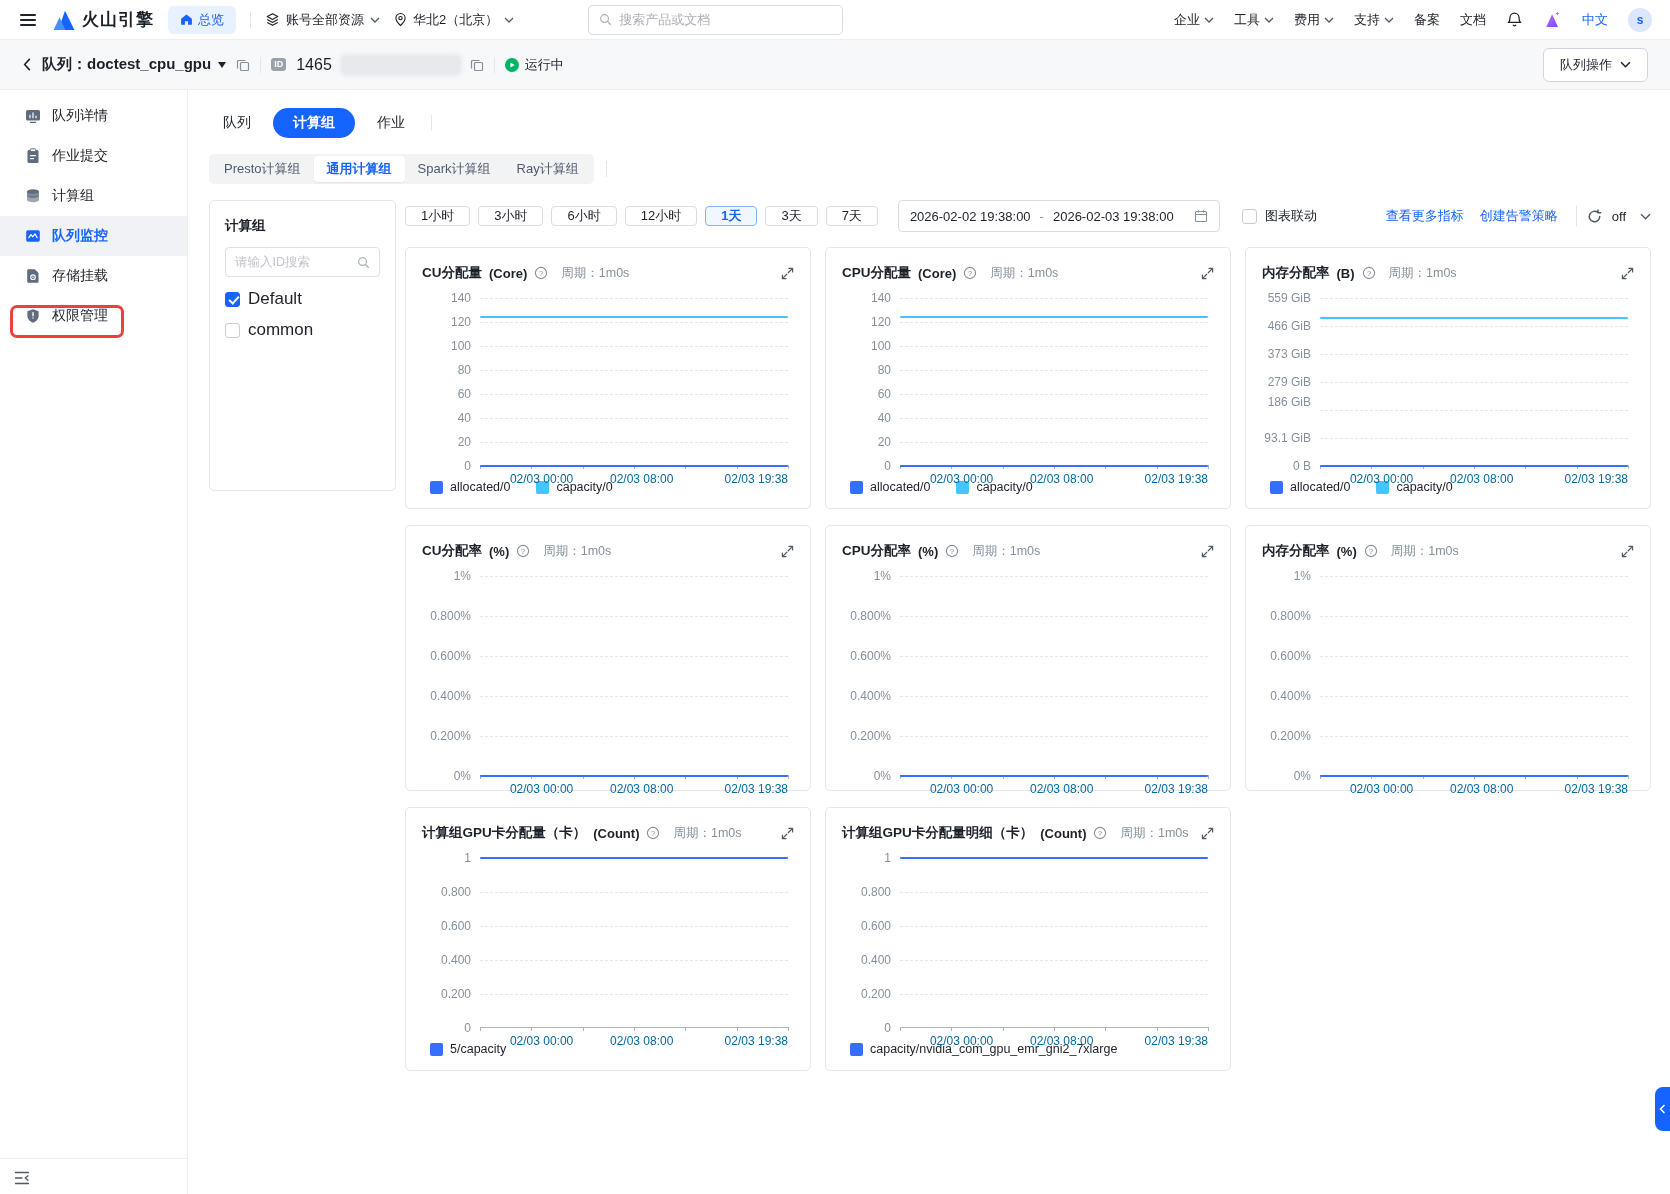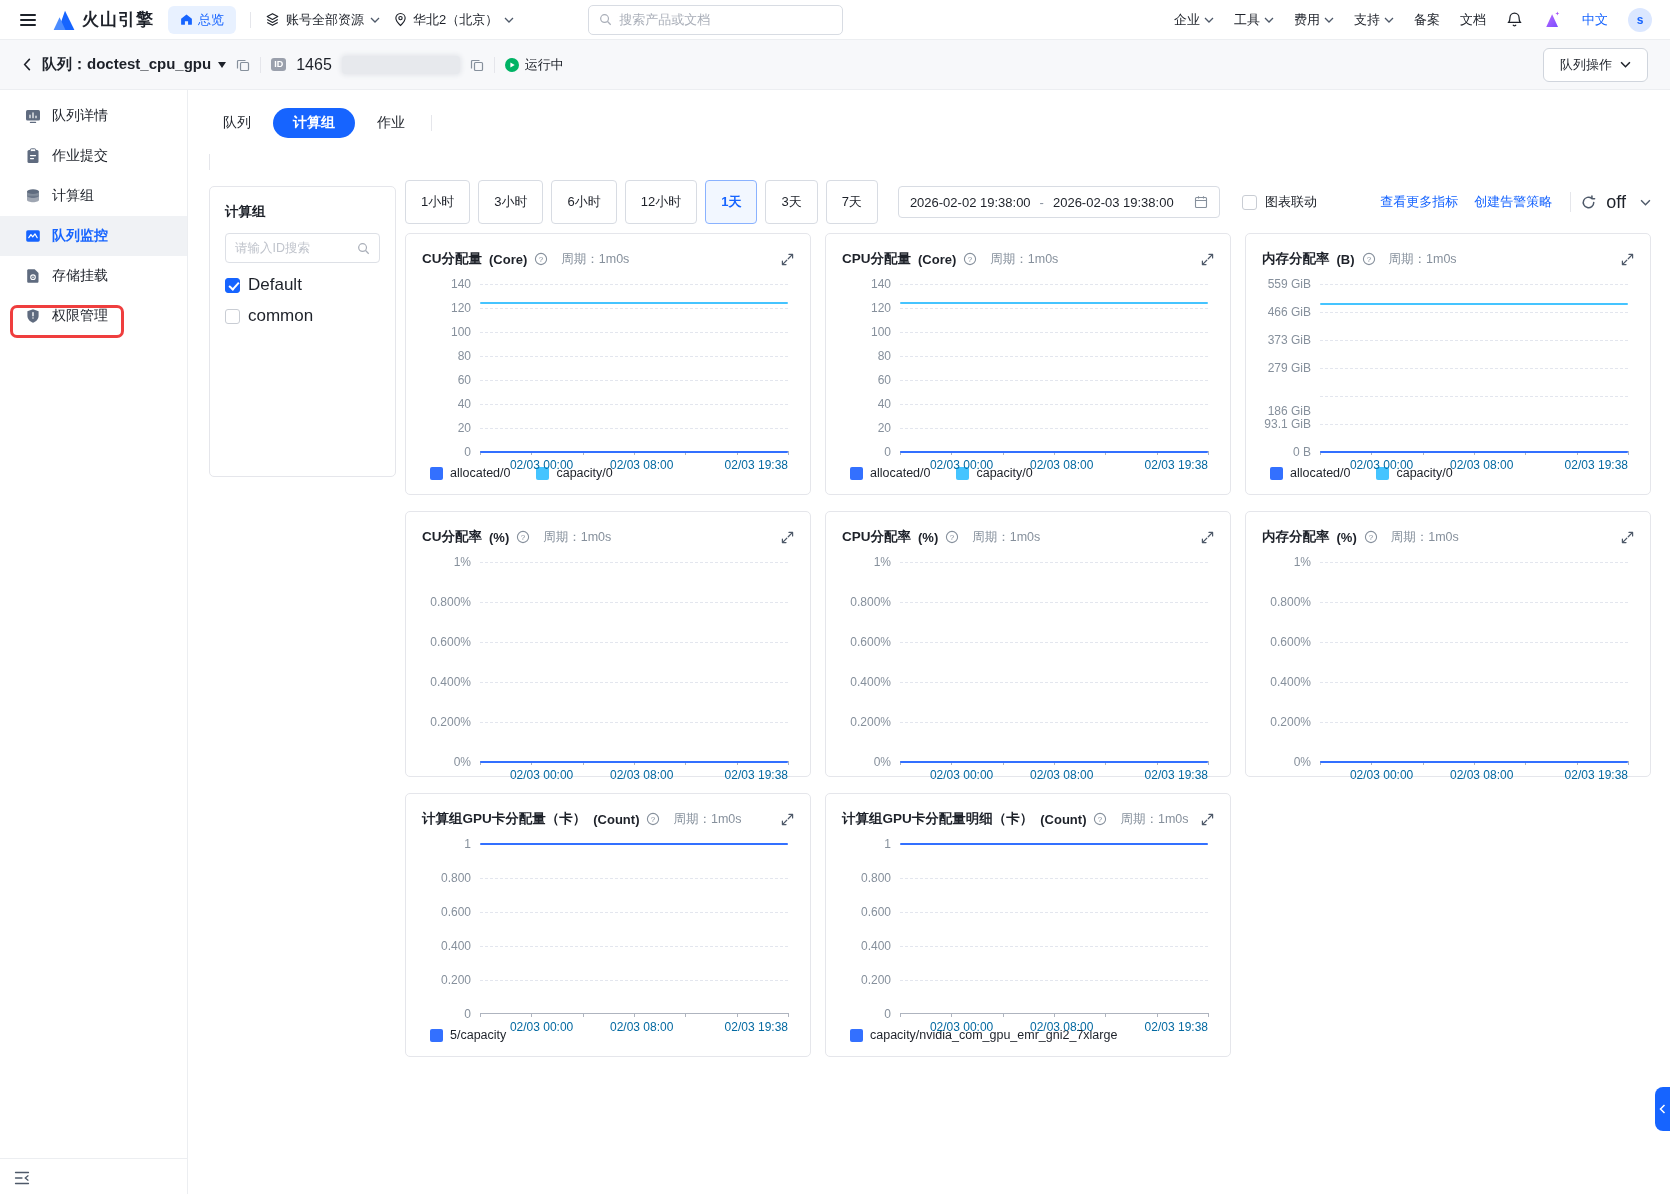--- a/index.html
+++ b/index.html
@@ -82,33 +82,33 @@
   .filter-search input { border:none; outline:none; flex:1; width:100px; font-size:12.5px; background:transparent; font-family:inherit; }
   .filter-search input::placeholder { color:#c0c4cc; }
   .opt { display:flex; align-items:center; gap:8px; margin-bottom:11px; font-size:17px; cursor:pointer; }
   .cb { width:15px; height:15px; border:1px solid #c9cdd4; border-radius:3px; background:#fff; position:relative; flex:none; }
   .cb.checked { background:#1664ff; border-color:#1664ff; }
   .cb.checked::after { content:""; position:absolute; left:4.5px; top:1.5px; width:4px; height:8px;
     border:solid #fff; border-width:0 2px 2px 0; transform:rotate(42deg); }
 
   .charts-col { width:1246px; }
   .toolbar { display:flex; align-items:center; gap:8px; margin-bottom:15px; height:32px; }
-  .range-btn { height:44px; padding:0 15px; border:1px solid #d8dce3; border-radius:4px; background:#fff;
+  .range-btn { height:20px; padding:0 15px; border:1px solid #d8dce3; border-radius:4px; background:#fff;
     font-size:13px; display:flex; align-items:center; cursor:pointer; color:#1d2129; }
   .range-btn.active { border-color:#8ab2ff; color:#1664ff; background:#f2f7ff; font-weight:bold; }
   .date-box { height:32px; width:322px; border:1px solid #d8dce3; border-radius:4px; display:flex;
     align-items:center; padding:0 11px; gap:9px; font-size:13px; margin-left:12px; color:#1d2129; }
   .date-box .sep { color:#86909c; }
   .date-box .cal { margin-left:auto; display:flex; }
   .linkage { display:flex; align-items:center; gap:8px; margin-left:14px; cursor:pointer; font-size:13px; }
   .tb-links { margin-left:auto; display:flex; align-items:center; gap:16px; }
   .tb-link { color:#1664ff; font-size:13px; cursor:pointer; }
   .refresh-wrap { display:flex; align-items:center; gap:10px; margin-left:2px; }
   .refresh-wrap .vdiv { height:20px; }
-  .off-select { display:flex; align-items:center; gap:14px; font-size:18px; cursor:pointer; color:#1d2129; }
+  .off-select { display:flex; align-items:center; gap:14px; font-size:13px; cursor:pointer; color:#1d2129; }
 
   
   .chart-grid { display:grid; grid-template-columns:repeat(3, 406px); gap:16px 14px; }
   .chart-card { border:1px solid #e5e6eb; border-radius:5px; background:#fff; padding:16px 16px 14px; position:relative; }
   .chart-head { display:flex; align-items:center; gap:7px; }
   .chart-title { font-size:13.5px; font-weight:bold; }
   .chart-unit { font-size:13px; font-weight:bold; }
   .chart-period { font-size:12.5px; color:#86909c; margin-left:6px; }
   .expand-btn { margin-left:auto; color:#4e5969; cursor:pointer; display:flex; }
   .help { display:flex; cursor:pointer; }
@@ -351,20 +351,26 @@
     </aside>
 
     <main class="main">
       <div class="tabs">
           <span class="tab">队列</span>
           <span class="tab active">计算组</span>
           <span class="tab">作业</span>
           <span class="vdiv"></span>
         </div>
       <div class="subtabs-row">
+        <div class="subtabs">
+            <span class="subtab">Presto计算组</span>
+            <span class="subtab active">通用计算组</span>
+            <span class="subtab">Spark计算组</span>
+            <span class="subtab">Ray计算组</span>
+          </div>
         <span class="vdiv"></span>
       </div>
 
       <div class="content-row">
 
         <div class="filter-card">
           <div class="filter-title">计算组</div>
           <div class="filter-search">
             <input placeholder="请输入ID搜索" style="">
             <svg width="13" height="13" viewBox="0 0 14 14" fill="none" stroke="#a9aeb8" stroke-width="1.3">
@@ -565,21 +571,21 @@
                 <div class="plot" style="height: 168px;">
                   <div class="gline" style="top: 0px;"></div>
                   <div class="ylab" style="top: 0px;">559 GiB</div>
                   <div class="gline" style="top: 28px;"></div>
                   <div class="ylab" style="top: 28px;">466 GiB</div>
                   <div class="gline" style="top: 56px;"></div>
                   <div class="ylab" style="top: 56px;">373 GiB</div>
                   <div class="gline" style="top: 84px;"></div>
                   <div class="ylab" style="top: 84px;">279 GiB</div>
                   <div class="gline" style="top: 112px;"></div>
-                  <div class="ylab" style="top: 127px;">186 GiB</div>
+                  <div class="ylab" style="top: 104px;">186 GiB</div>
                   <div class="gline" style="top: 140px;"></div>
                   <div class="ylab" style="top: 140px;">93.1 GiB</div>
                   <div class="ylab" style="top: 168px;">0 B</div>
                   <div class="xtick" style="left: 0%;"></div>
                   <div class="xtick" style="left: 16.6667%;"></div>
                   <div class="xtick" style="left: 33.3333%;"></div>
                   <div class="xtick" style="left: 50%;"></div>
                   <div class="xtick" style="left: 66.6667%;"></div>
                   <div class="xtick" style="left: 83.3333%;"></div>
                   <div class="xtick" style="left: 100%;"></div>

